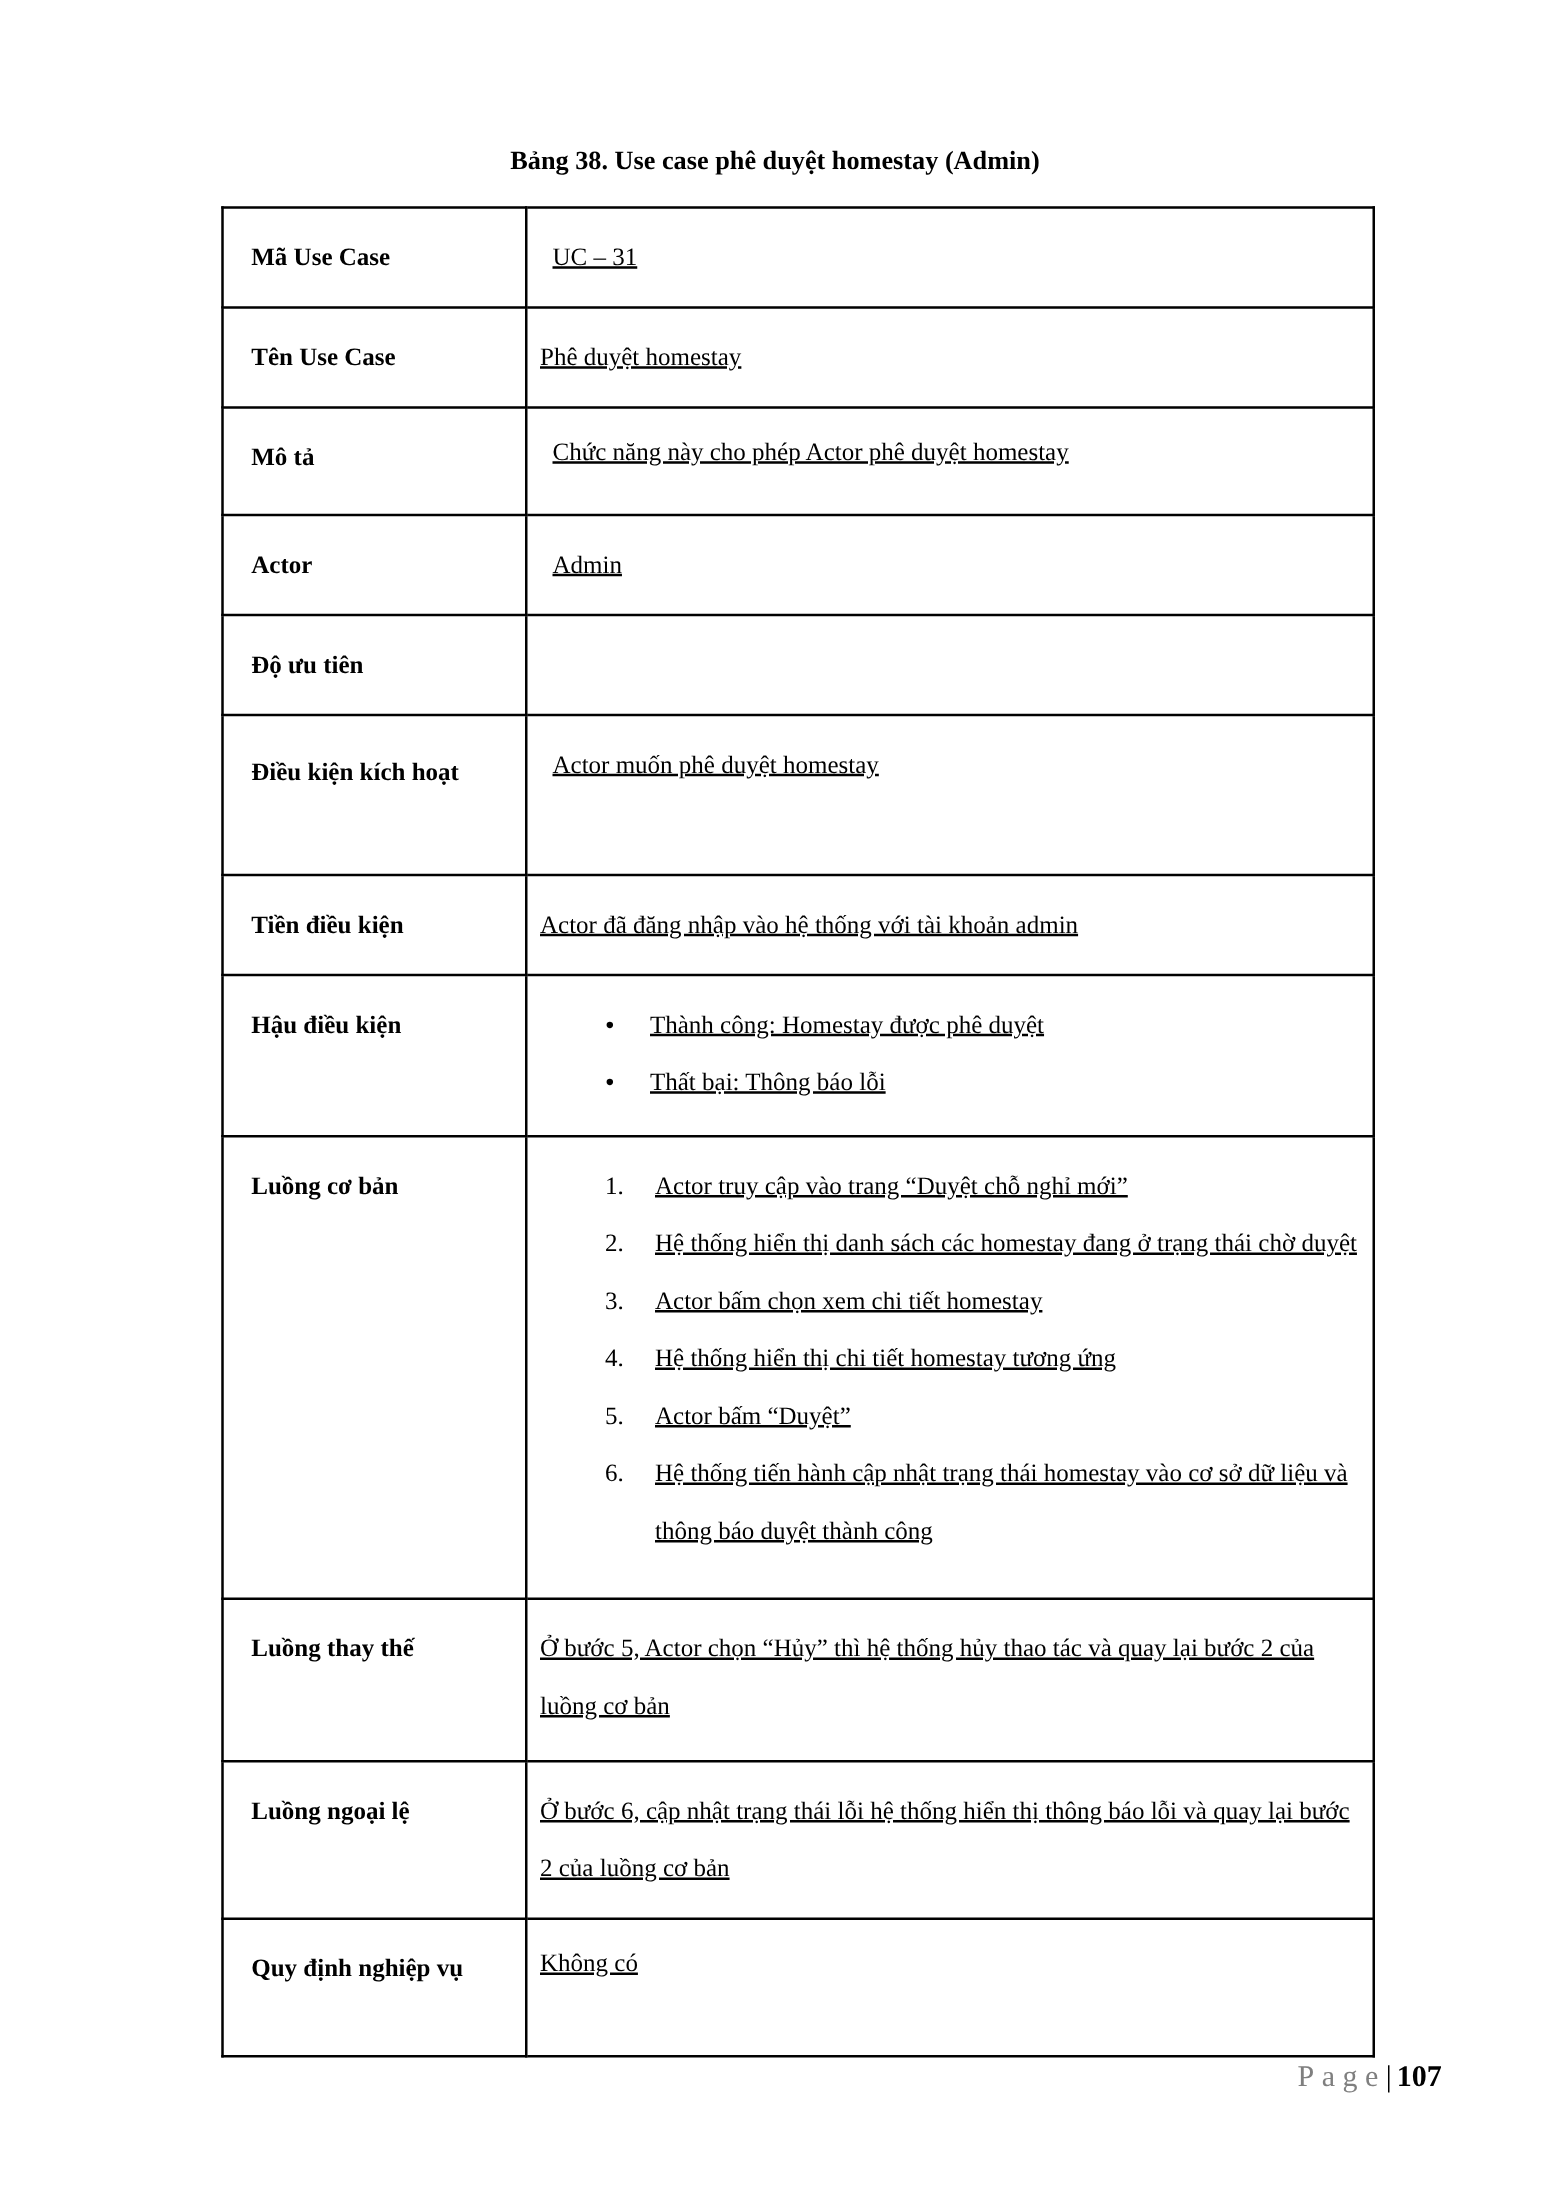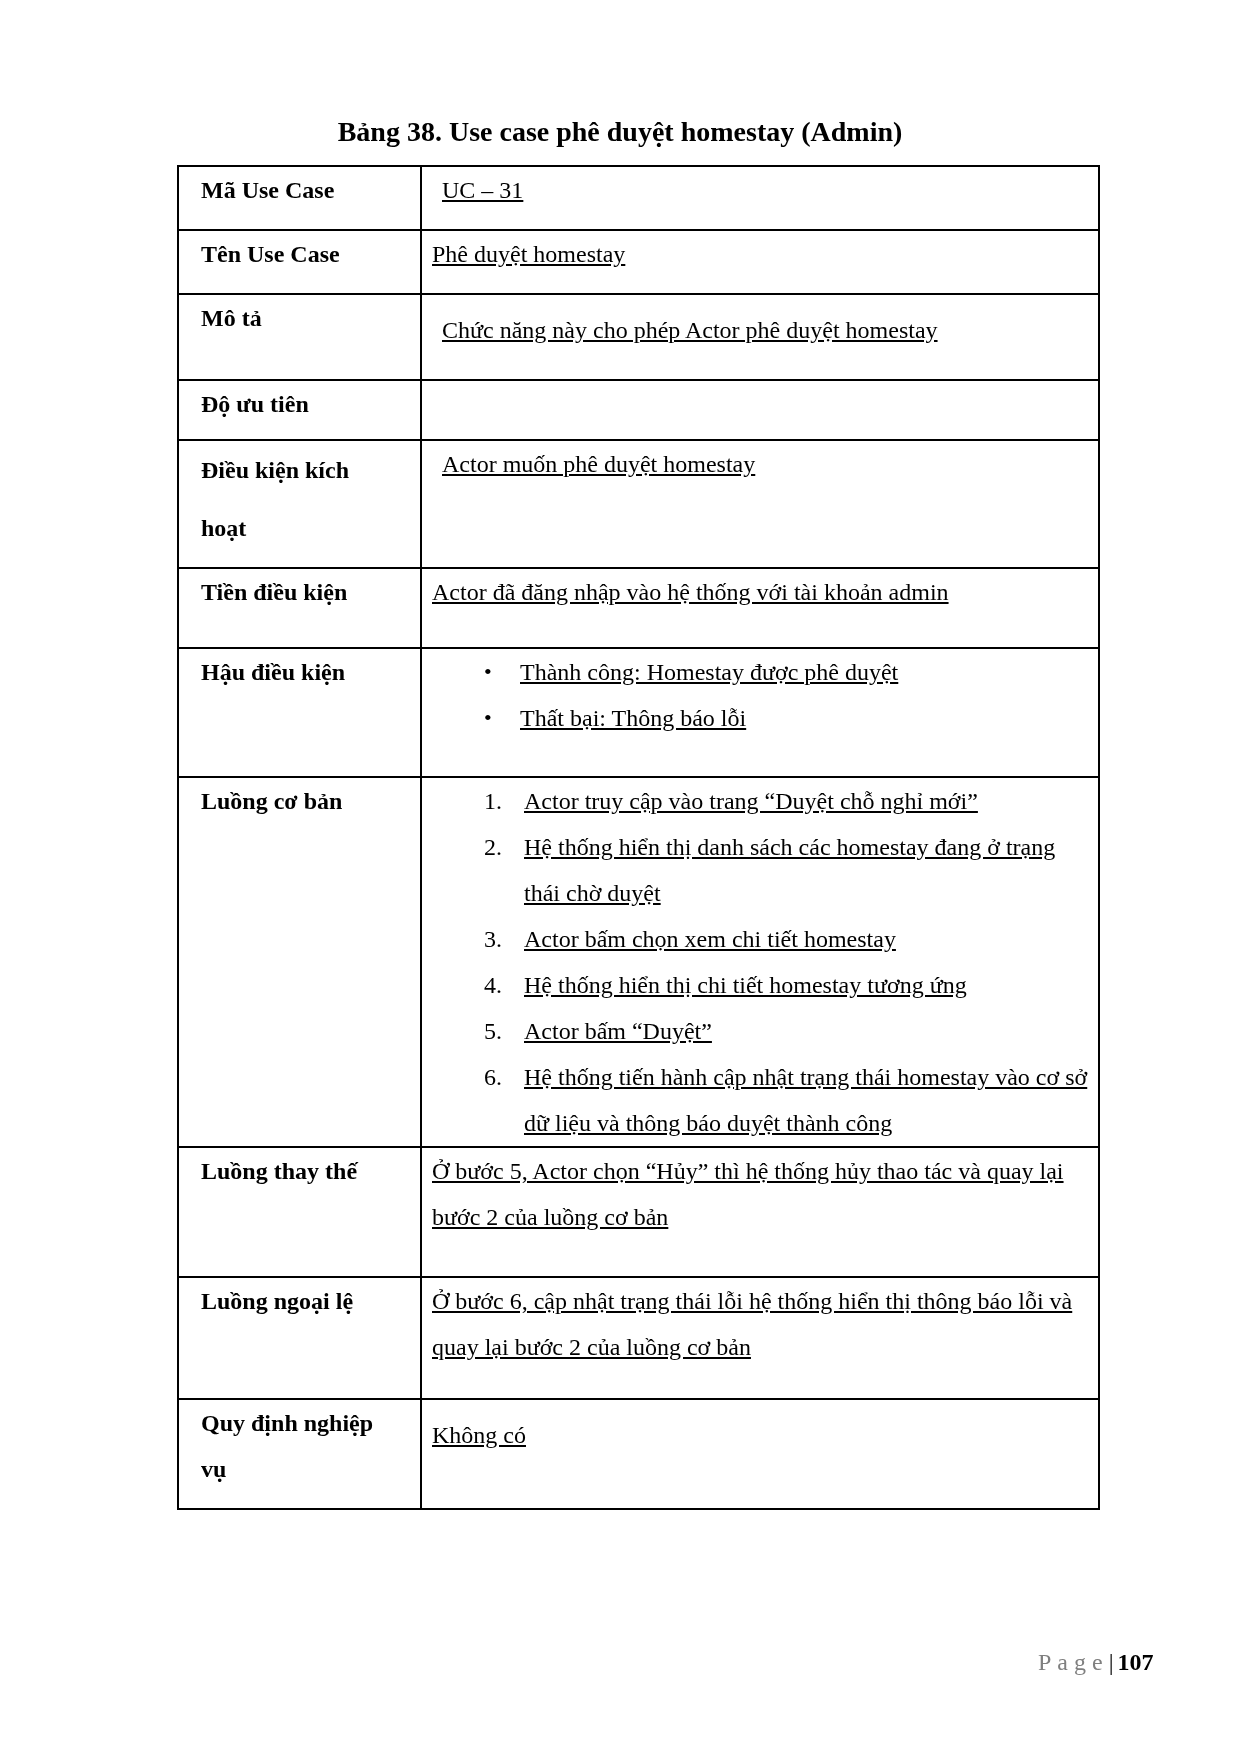--- a/index.html
+++ b/index.html
@@ -1,22 +1,22 @@
 <!DOCTYPE html>
 <html><head>
 <meta charset="utf-8">
 <style>
   html, body { margin:0; padding:0; background:#ffffff; }
   body { width:1240px; height:1754px; position:relative; overflow:hidden;
          font-family:"Liberation Serif", "DejaVu Serif", serif; color:#000; }
   .caption { position:absolute; top:116px; left:0; width:1240px; text-align:center;
-             font-weight:bold; font-size:28px; }
+             font-weight:bold; font-size:21px; }
   table.uc { position:absolute; left:177px; top:165px; width:923px;
              border-collapse:collapse; table-layout:fixed; }
-  table.uc td { border:2px solid #000; vertical-align:top; font-size:24px; line-height:46px; padding:0; }
+  table.uc td { border:2px solid #000; vertical-align:top; font-size:20px; line-height:46px; padding:16px; }
   td.lbl { width:241px; font-weight:bold; padding-left:22px !important; }
   td.val { padding-left:10px !important; padding-right:10px !important;text-decoration:underline; }
   ul.bul { margin:0; padding-left:88px; list-style:none; }
   ul.bul li { position:relative; }
   ul.bul li::before { content:"•"; position:absolute; left:-36px; font-size:22px; }
   ol.steps { margin:0; padding-left:92px; list-style:none; }
   ol.steps li { position:relative; }
   ol.steps li .num { position:absolute; left:-40px; }
   .footer { position:absolute; top:1649px; left:1038px; font-size:24px; }
   .footer .pg { color:#7f7f7f; letter-spacing:6px; }
@@ -38,20 +38,24 @@
     <td class="lbl">Mã Use Case</td>
     <td class="val" style="padding-left:20px !important"><span>UC – 31</span></td>
   </tr>
   <tr style="height:64px">
     <td class="lbl">Tên Use Case</td>
     <td class="val">Phê duyệt homestay</td>
   </tr>
   <tr style="height:86px">
     <td class="lbl">Mô tả</td>
     <td class="val" style="padding-left:20px !important;padding-top:12px !important"><span>Chức năng này cho phép Actor phê duyệt homestay</span></td>
+  </tr>
+  <tr style="height:64px">
+    <td class="lbl">Actor</td>
+    <td class="val" style="padding-left:20px !important"><span>Admin</span></td>
   </tr>
   <tr style="height:60px">
     <td class="lbl">Độ ưu tiên</td>
     <td class="val"></td>
   </tr>
   <tr style="height:128px">
     <td class="lbl" style="line-height:58px;padding-right:30px !important"><span>Điều kiện kích hoạt</span></td>
     <td class="val" style="padding-left:20px !important"><span>Actor muốn phê duyệt homestay</span></td>
   </tr>
   <tr style="height:80px">

